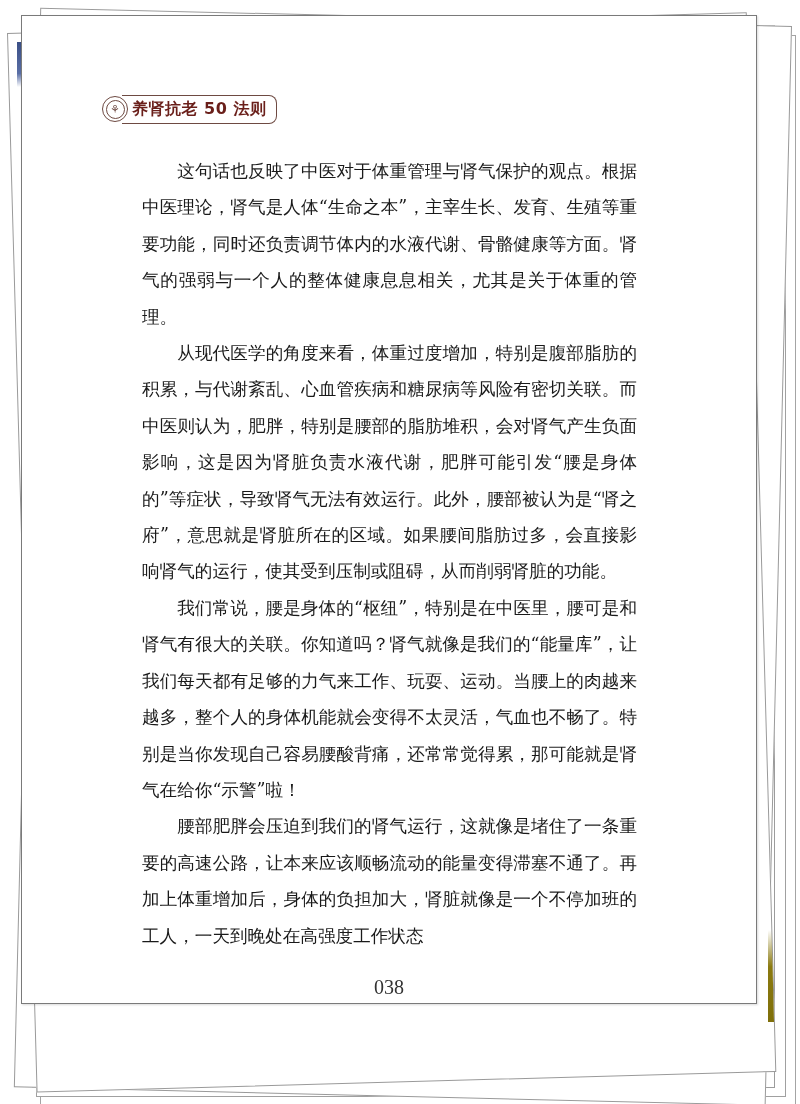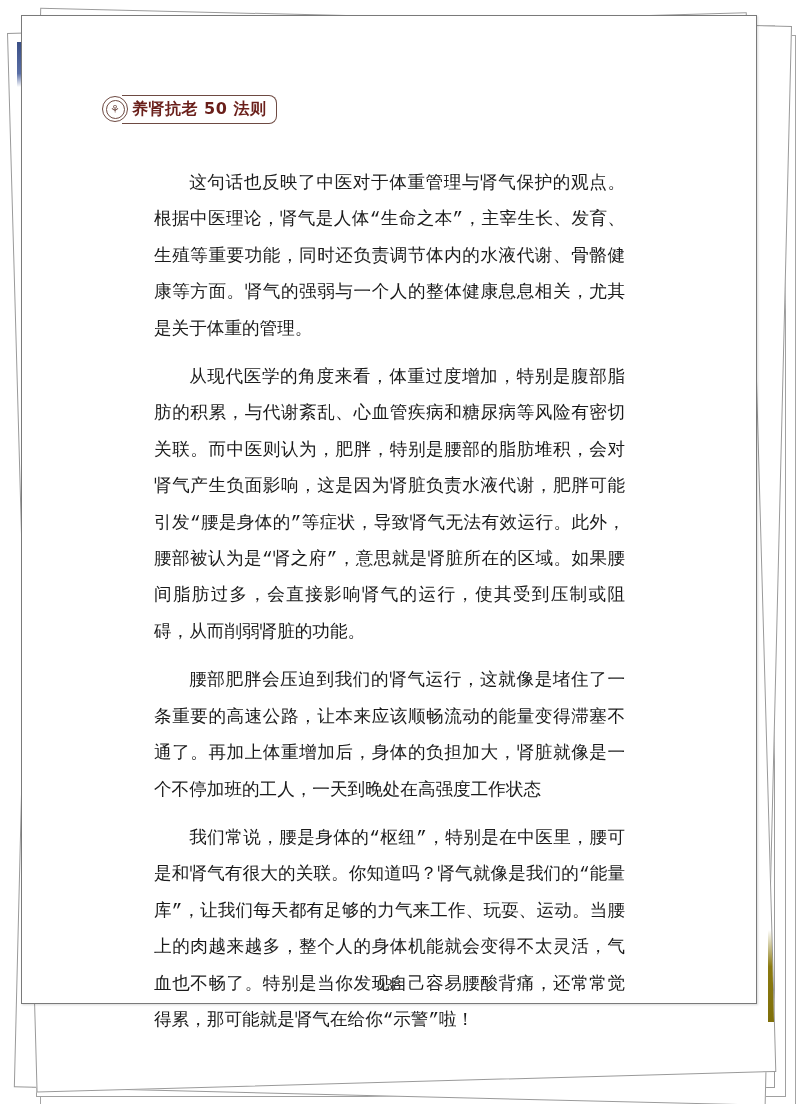--- a/index.html
+++ b/index.html
@@ -117,32 +117,31 @@
       left: 120px;
       top: 137px;
       width: 495px;
       color: #1a1a1a;
       font-size: 17.6px;
       line-height: 36.4px;
       text-align: justify;
       text-justify: inter-character;
     }
     .para {
-      margin: 12px;
+      margin: 0;
       text-indent: 2em;
-      font-family: Liberation Mono, monospace;
     }
 
     .page-number {
       position: absolute;
       left: 0; right: 0;
       top: 960px;
       text-align: center;
       font-family: "Liberation Serif", "DejaVu Serif", serif;
-      font-size: 16px;
+      font-size: 20px;
       color: #333333;
     }
   </style>
 </head>
 <body>
 
 <div class="sheet sheet-stack-c"></div>
 <div class="sheet sheet-stack-b"></div>
 <div class="sheet sheet-stack-a"></div>
 <div class="sheet sheet-back-right-1"></div>
@@ -157,18 +156,18 @@
       <div class="badge-logo-inner">⚘</div>
     </div>
     <div class="badge-title-box">
       <span class="badge-title">养肾抗老 50 法则</span>
     </div>
   </div>
 
   <div class="content">
     <p class="para">这句话也反映了中医对于体重管理与肾气保护的观点。根据中医理论，肾气是人体“生命之本”，主宰生长、发育、生殖等重要功能，同时还负责调节体内的水液代谢、骨骼健康等方面。肾气的强弱与一个人的整体健康息息相关，尤其是关于体重的管理。</p>
     <p class="para">从现代医学的角度来看，体重过度增加，特别是腹部脂肪的积累，与代谢紊乱、心血管疾病和糖尿病等风险有密切关联。而中医则认为，肥胖，特别是腰部的脂肪堆积，会对肾气产生负面影响，这是因为肾脏负责水液代谢，肥胖可能引发“腰是身体的”等症状，导致肾气无法有效运行。此外，腰部被认为是“肾之府”，意思就是肾脏所在的区域。如果腰间脂肪过多，会直接影响肾气的运行，使其受到压制或阻碍，从而削弱肾脏的功能。</p>
+    <p class="para">我们常说，腰是身体的“枢纽”，特别是在中医里，腰可是和肾气有很大的关联。你知道吗？肾气就像是我们的“能量库”，让我们每天都有足够的力气来工作、玩耍、运动。当腰上的肉越来越多，整个人的身体机能就会变得不太灵活，气血也不畅了。特别是当你发现自己容易腰酸背痛，还常常觉得累，那可能就是肾气在给你“示警”啦！</p>
     <p class="para">腰部肥胖会压迫到我们的肾气运行，这就像是堵住了一条重要的高速公路，让本来应该顺畅流动的能量变得滞塞不通了。再加上体重增加后，身体的负担加大，肾脏就像是一个不停加班的工人，一天到晚处在高强度工作状态</p>
-    <p class="para">我们常说，腰是身体的“枢纽”，特别是在中医里，腰可是和肾气有很大的关联。你知道吗？肾气就像是我们的“能量库”，让我们每天都有足够的力气来工作、玩耍、运动。当腰上的肉越来越多，整个人的身体机能就会变得不太灵活，气血也不畅了。特别是当你发现自己容易腰酸背痛，还常常觉得累，那可能就是肾气在给你“示警”啦！</p>
   </div>
 
   <div class="page-number">038</div>
 </div>
 
 </body></html>

